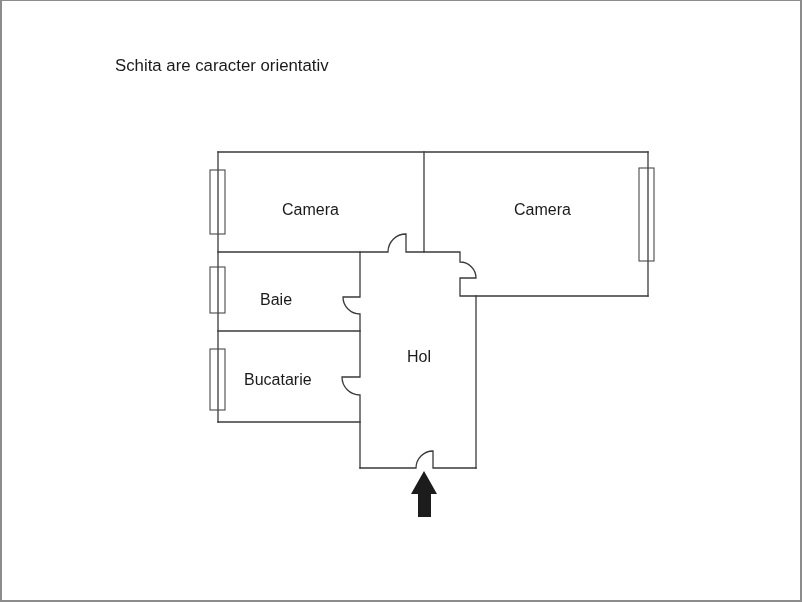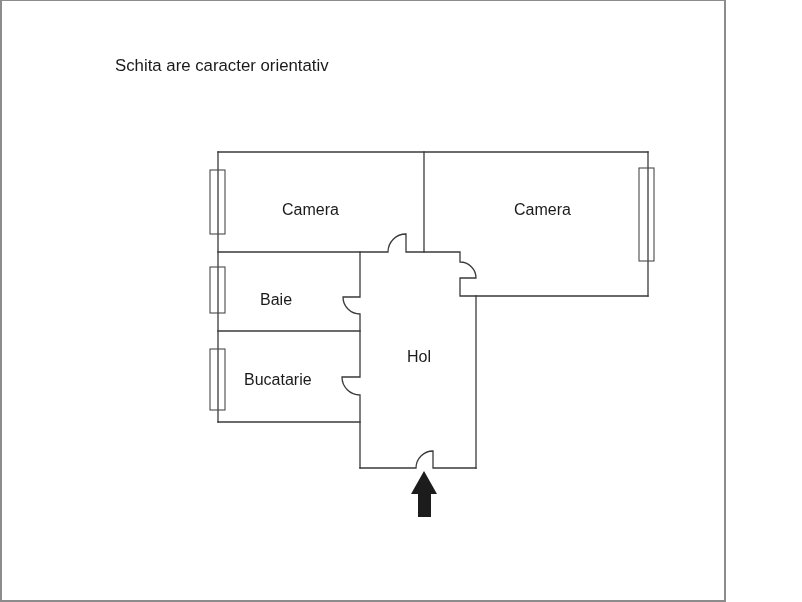--- a/index.html
+++ b/index.html
@@ -1,18 +1,18 @@
 <!DOCTYPE html>
 <html><head>
   <meta charset="utf-8">
   <style>
     html, body { margin: 0; padding: 0; background: #ffffff; }
     .canvas {
       position: relative;
-      width: 726px; height: 602px;
+      width: 802px; height: 602px;
       box-sizing: border-box;
       border-style: solid;
       border-color: #8c8c8c;
       border-width: 1px 2px 2px 2px;
       background: #ffffff;
       overflow: hidden;
     }
     svg { position: absolute; left: -2px; top: -1px; }
     .lbl { font-family: "Liberation Sans", sans-serif; font-size: 16px; fill: #1a1a1a; }
     .title { font-family: "Liberation Sans", sans-serif; font-size: 16.8px; fill: #1a1a1a; }

